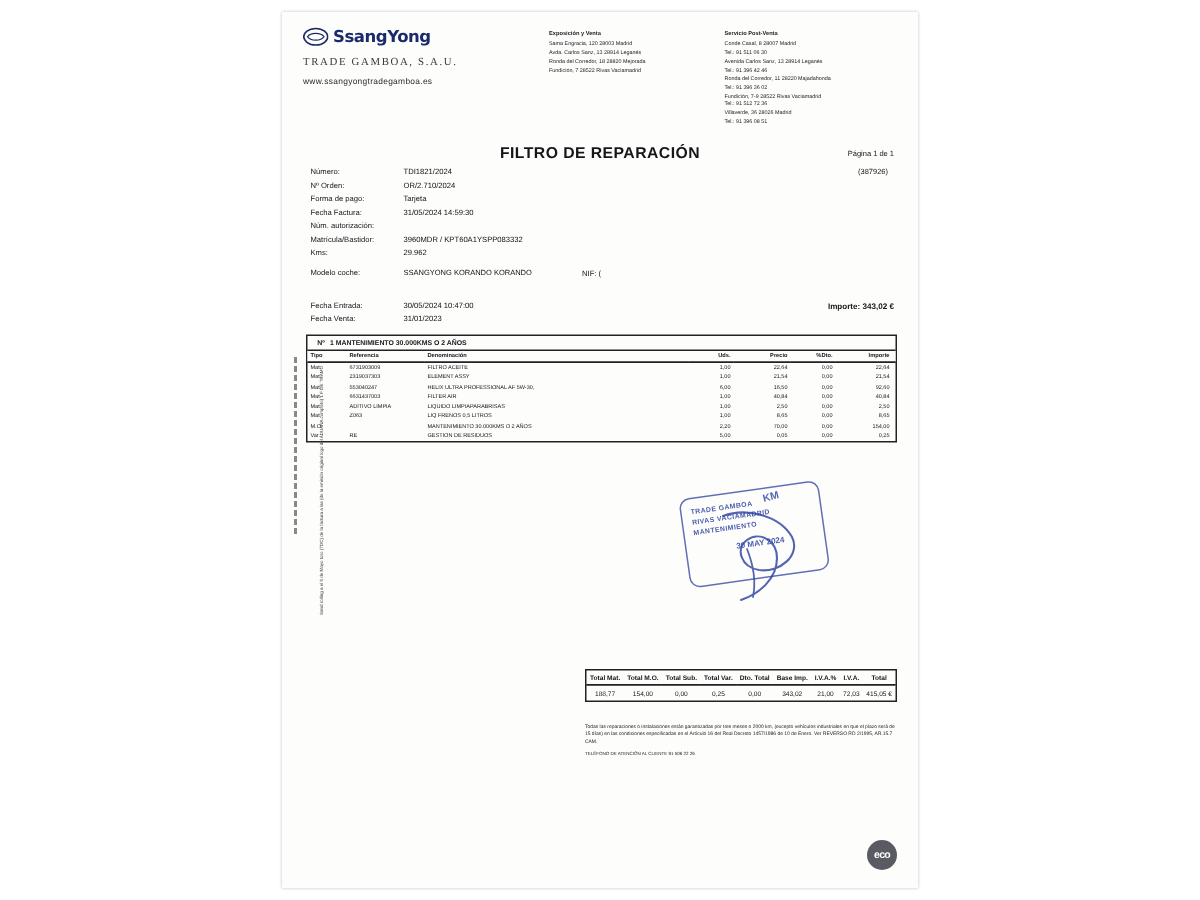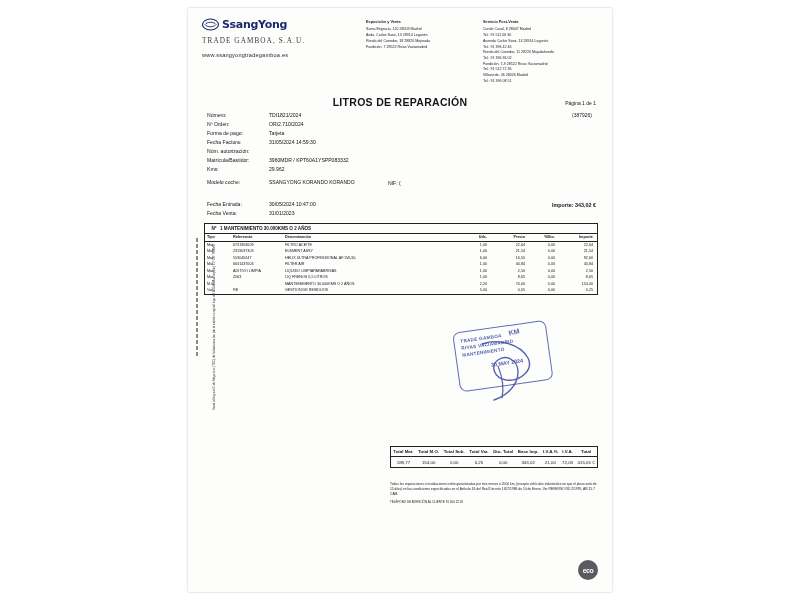--- a/index.html
+++ b/index.html
@@ -349,21 +349,21 @@
       <div class="addr-line">Avenida Carlos Sanz, 13  28914 Leganés</div>
       <div class="addr-line">Tel.: 91 396 42 46</div>
       <div class="addr-line">Ronda del Corredor, 11  28220 Majadahonda</div>
       <div class="addr-line">Tel.: 91 396 36 02</div>
       <div class="addr-line">Fundición, 7-9  28522 Rivas Vaciamadrid</div>
       <div class="addr-line">Tel.: 91 512 72 36</div>
       <div class="addr-line">Villaverde, 36  28026 Madrid</div>
       <div class="addr-line">Tel.: 91 396 08 51</div>
     </div>
 
-    <div id="doc-title">LITROS DE REPARACIÓN</div>
+    <div id="doc-title">FILTRO DE REPARACIÓN</div>
     <div id="page-num">Página 1 de 1</div>
     <div id="ref-num">(387926)</div>
 
     <div class="meta" id="meta1">
       <span class="lbl">Número:</span><span class="val">TDI1821/2024</span>
     </div>
     <div class="meta" id="meta2">
       <span class="lbl">Nº Orden:</span><span class="val">OR/2.710/2024</span>
     </div>
     <div class="meta" id="meta3">

